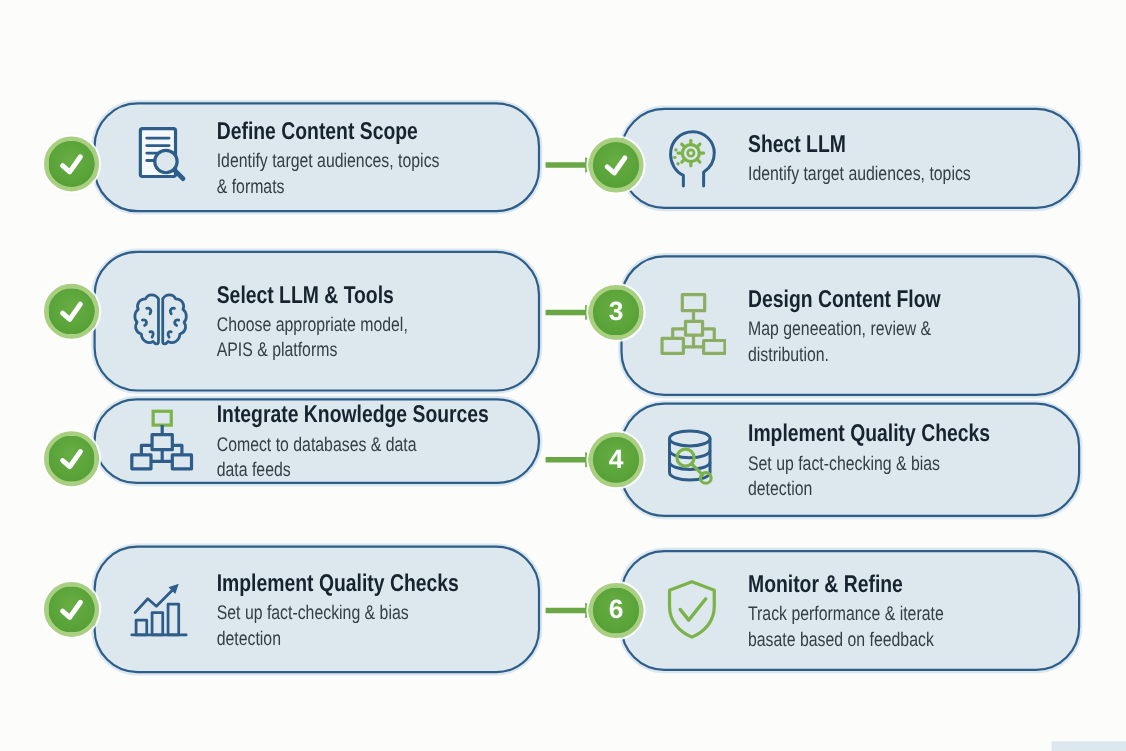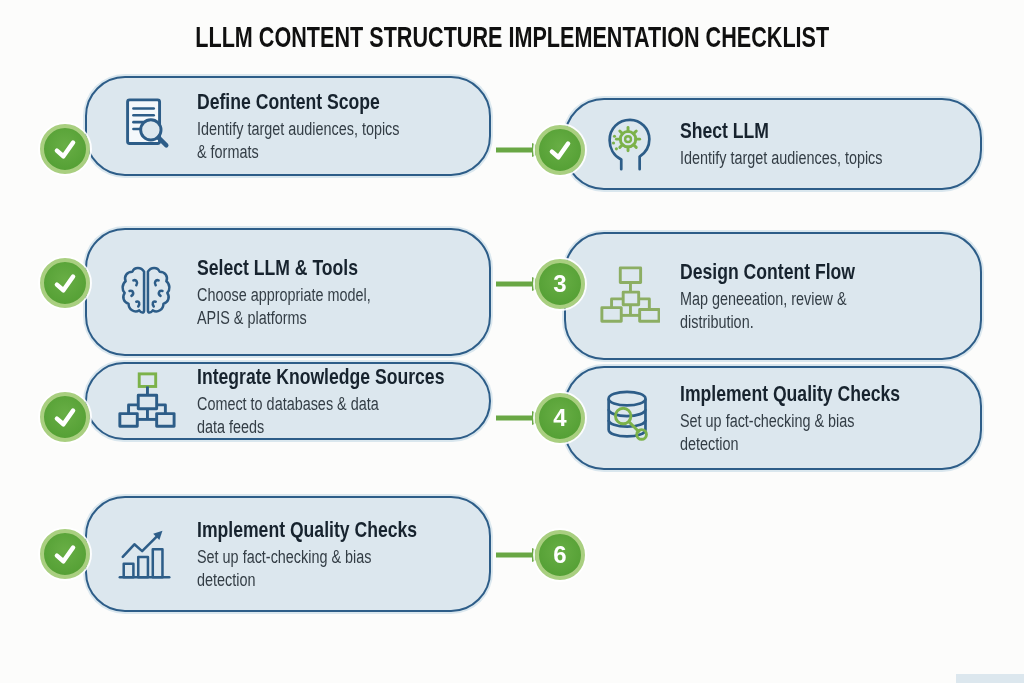--- a/index.html
+++ b/index.html
@@ -32,23 +32,22 @@
   }
   .badge .num{color:#ffffff;font-size:24px;font-weight:700;line-height:1;}
   .arrow{position:absolute;z-index:2;}
   .corner-artifact{position:absolute;right:0;bottom:0;width:68px;height:9px;background:#dce7ee;}
 </style>
 </head>
 <body>
 
 <div class="canvas">
 
-  <div class="main-title"><span class="squeeze">LLLM CONTENT STRUCTURE IMPLEMENTATION CHECKLIST</span></div>
-
-  <div class="card left" style="top:76px;height:100px">
+
+  <div class="card left" style="top:93px;height:100px">
     <div class="icon-box">
       <svg width="62" height="62" viewBox="0 0 64 64">
         <rect x="13" y="5" width="33" height="45" rx="2" fill="#f4f8fb" stroke="#2d5d88" stroke-width="3"></rect>
         <g stroke="#2d5d88" stroke-width="2.6" stroke-linecap="round">
           <line x1="19" y1="14" x2="40" y2="14"></line>
             <line x1="19" y1="21" x2="40" y2="21"></line>
           <line x1="19" y1="28" x2="32" y2="28"></line>
             <line x1="19" y1="35" x2="27" y2="35"></line>
         </g>
         <circle cx="37" cy="36" r="10.5" fill="#dce7ee" stroke="#2d5d88" stroke-width="3"></circle>
@@ -193,20 +192,33 @@
         <polygon points="49,8 45.8,17.6 39.4,11.2" fill="#2d5d88"></polygon>
       </svg>
     </div>
     <div class="card-text">
       <div class="card-title">Implement Quality Checks</div>
       <div class="card-desc">Set up fact-checking &amp; bias
 detection</div>
     </div>
   </div>
 
+  <div class="card right" style="top:500px;height:110px">
+    <div class="icon-box">
+      <svg width="62" height="62" viewBox="0 0 64 64">
+        <path d="M32,5 L53,13 V28 C53,42 44,52 32,57 C20,52 11,42 11,28 V13 Z" fill="none" stroke="#7cb24a" stroke-width="3" stroke-linejoin="round"></path>
+        <polyline points="21,31 29,41 45,21" fill="none" stroke="#7cb24a" stroke-width="3.2" stroke-linecap="round" stroke-linejoin="round"></polyline>
+      </svg>
+    </div>
+    <div class="card-text">
+      <div class="card-title">Monitor &amp; Refine</div>
+      <div class="card-desc">Track performance &amp; iterate
+basate based on feedback</div>
+    </div>
+  </div>
 
   <div class="badge" style="left:40px;top:124px">
     <svg width="34" height="34" viewBox="0 0 42 42">
         <polyline points="11,23 19,30 31,13" fill="none" stroke="#ffffff" stroke-width="5.5" stroke-linecap="round" stroke-linejoin="round"></polyline>
       </svg>
   </div>
   <div class="badge" style="left:535px;top:125px">
     <svg width="34" height="34" viewBox="0 0 42 42">
         <polyline points="11,23 19,30 31,13" fill="none" stroke="#ffffff" stroke-width="5.5" stroke-linecap="round" stroke-linejoin="round"></polyline>
       </svg>

